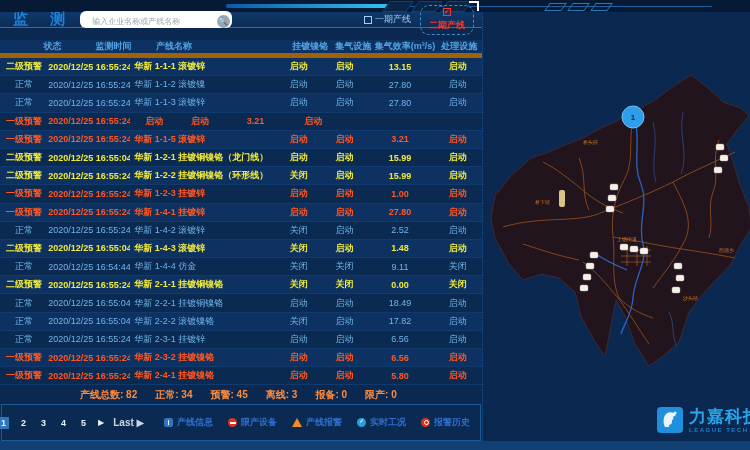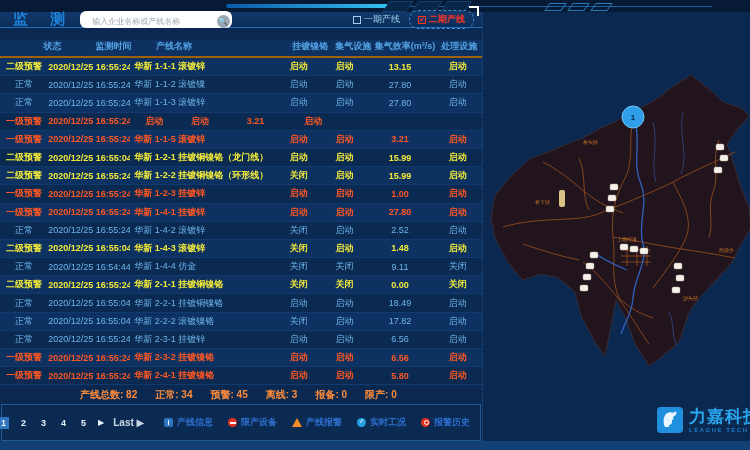--- a/index.html
+++ b/index.html
@@ -27,28 +27,28 @@
   .search-box{margin-left:6px;width:152px;height:17px;background:#ffffff;border-radius:6px;
     display:flex;align-items:center;padding:4px 2px 0 10px;box-sizing:border-box;}
   .search-input{flex:1;border:none;outline:none;font-size:8px;color:#444;background:transparent;min-width:0;}
   .search-input::placeholder{color:#9aa4ad;}
   .search-btn{width:13px;height:13px;border-radius:50%;background:#9aa7b5;color:#fff;
     font-size:8px;line-height:13px;text-align:center;flex:0 0 13px;cursor:pointer;}
   .phase-group{margin-left:auto;display:flex;align-items:center;margin-right:8px;}
   .phase1{color:#9fd0f2;font-size:9px;display:flex;align-items:center;gap:3px;cursor:pointer;white-space:nowrap;}
   .checkbox{width:8px;height:8px;border:1px solid #9fd0f2;box-sizing:border-box;display:inline-block;}
   .phase2{margin-left:9px;color:#ff3526;font-size:9px;font-weight:bold;border:1px dashed #3f8fd4;border-radius:9px;
-    padding:2px 8px;display:flex;gap:3px;align-items:center;position:relative;cursor:pointer;white-space:nowrap;}
+    padding:2px 8px;display:flex;gap:3px;align-items:center;position:relative;cursor:pointer;white-space:nowrap;flex-direction:column;}
   .checkbox.checked{border-color:#ff3526;color:#ff3526;font-size:7px;line-height:6px;text-align:center;}
   .corner{position:absolute;top:-5px;right:-6px;width:8px;height:8px;
     border-top:2px solid #fff;border-right:2px solid #fff;}
 
   
   .table-head{position:absolute;top:40px;left:0;width:482px;height:18px;display:flex;
-    background:#0d3160;border-bottom:2px solid #a16207;box-sizing:border-box;padding-left:30px;}
+    background:#0d3160;border-bottom:5px solid #a16207;box-sizing:border-box;padding-left:30px;}
   .th{color:#54a2e4;font-size:9px;font-weight:bold;text-align:center;white-space:nowrap;overflow:hidden;}
   .rows{position:absolute;top:58px;left:0;width:482px;}
   .row{display:flex;align-items:center;height:18.2px;box-sizing:border-box;
     border-bottom:1px solid #113a6e;font-size:9px;cursor:pointer;}
   .row:nth-child(odd){background:#0d3262;}
   .row:nth-child(even){background:#0a2a52;}
   .cell{white-space:nowrap;overflow:hidden;text-align:center;}
   .c1{width:10%;}
   .c2{width:17%;}
   .c3{width:30%;text-align:left;padding-left:4px;box-sizing:border-box;}

